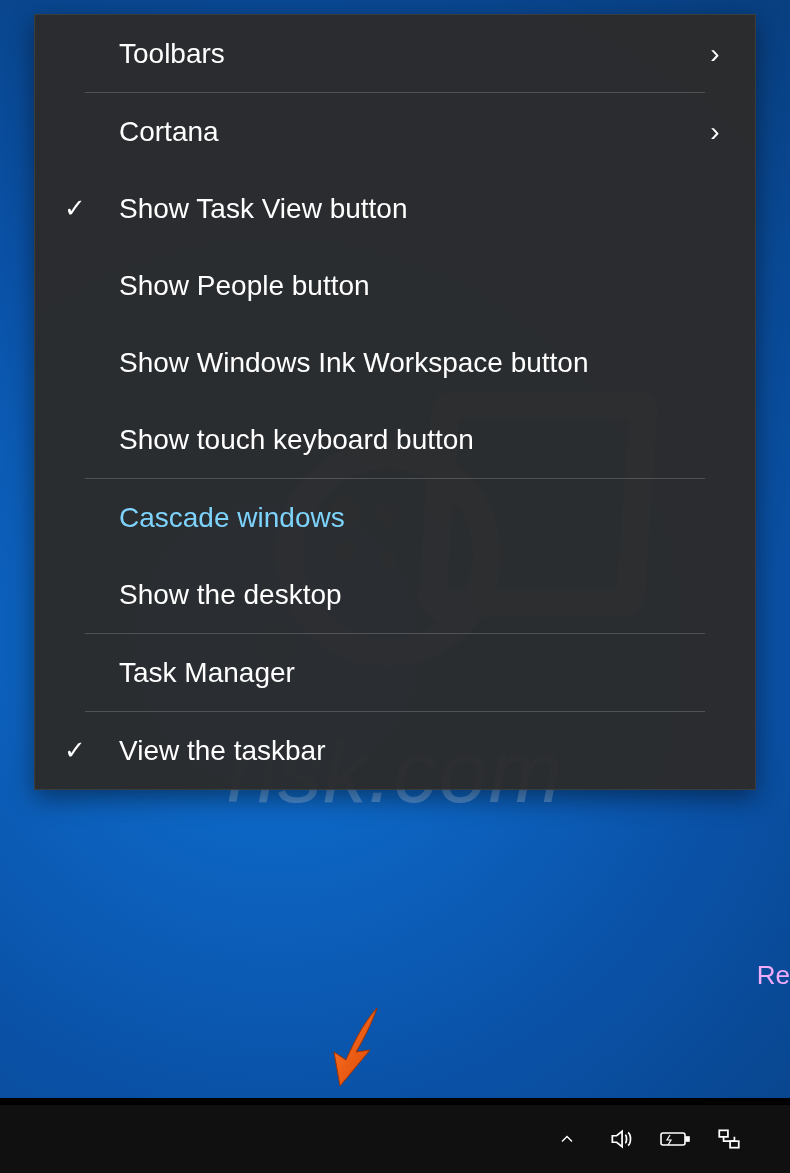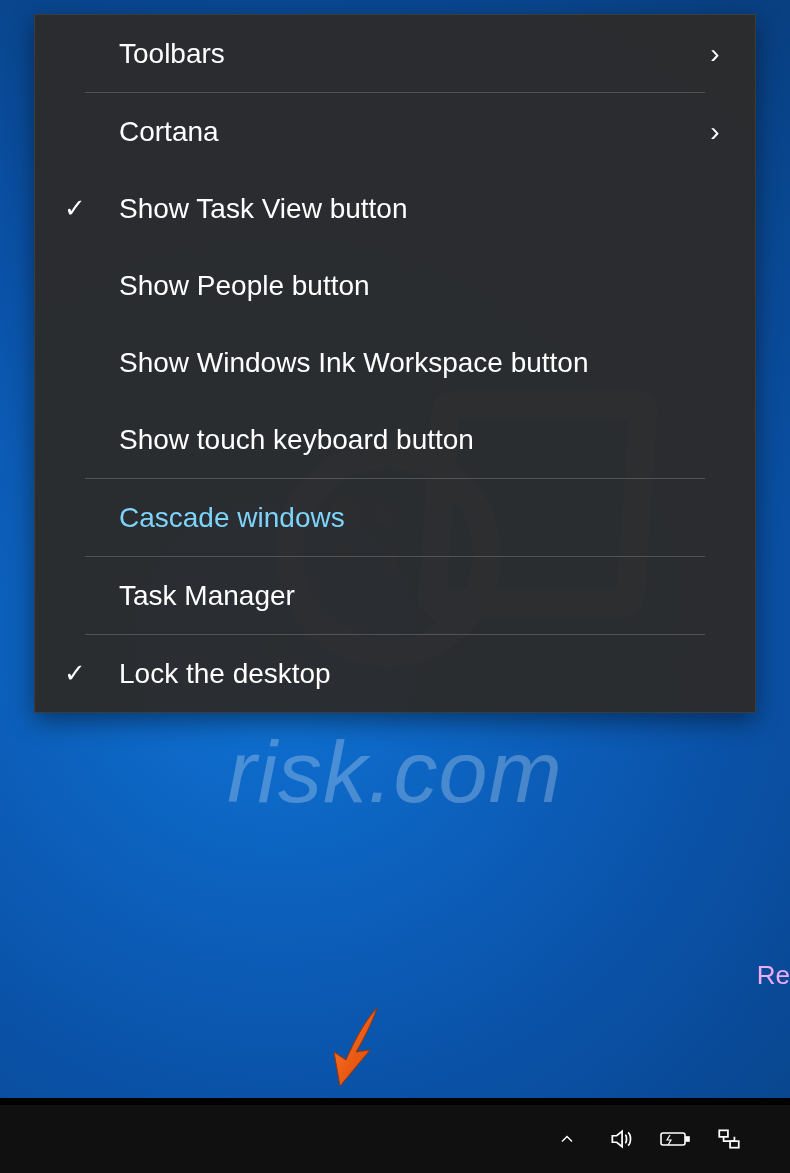--- a/index.html
+++ b/index.html
@@ -89,31 +89,35 @@
   </div>
   <div class="menu-sep"></div>
 
   <div class="menu-item disabled">
     <span class="icon-slot"></span>
     <span class="label">Cascade windows</span>
   </div>
 
 
 
+  <div class="menu-item">
+    <span class="icon-slot"></span>
+    <span class="label">Show the desktop</span>
+  </div>
   <div class="menu-sep"></div>
 
   <div class="menu-item">
     <span class="icon-slot"></span>
     <span class="label">Task Manager</span>
   </div>
   <div class="menu-sep"></div>
 
   <div class="menu-item">
     <span class="icon-slot">✓</span>
-    <span class="label">Lock the desktop</span>
+    <span class="label">View the taskbar</span>
   </div>
 
 
 </div>
 
 <svg class="annot-arrow" width="70" height="90" viewBox="0 0 70 90">
   <defs>
     <linearGradient id="g" x1="0" y1="0" x2="1" y2="1">
       <stop offset="0" stop-color="#ff7a2a"></stop>
         <stop offset="1" stop-color="#d94200"></stop>

